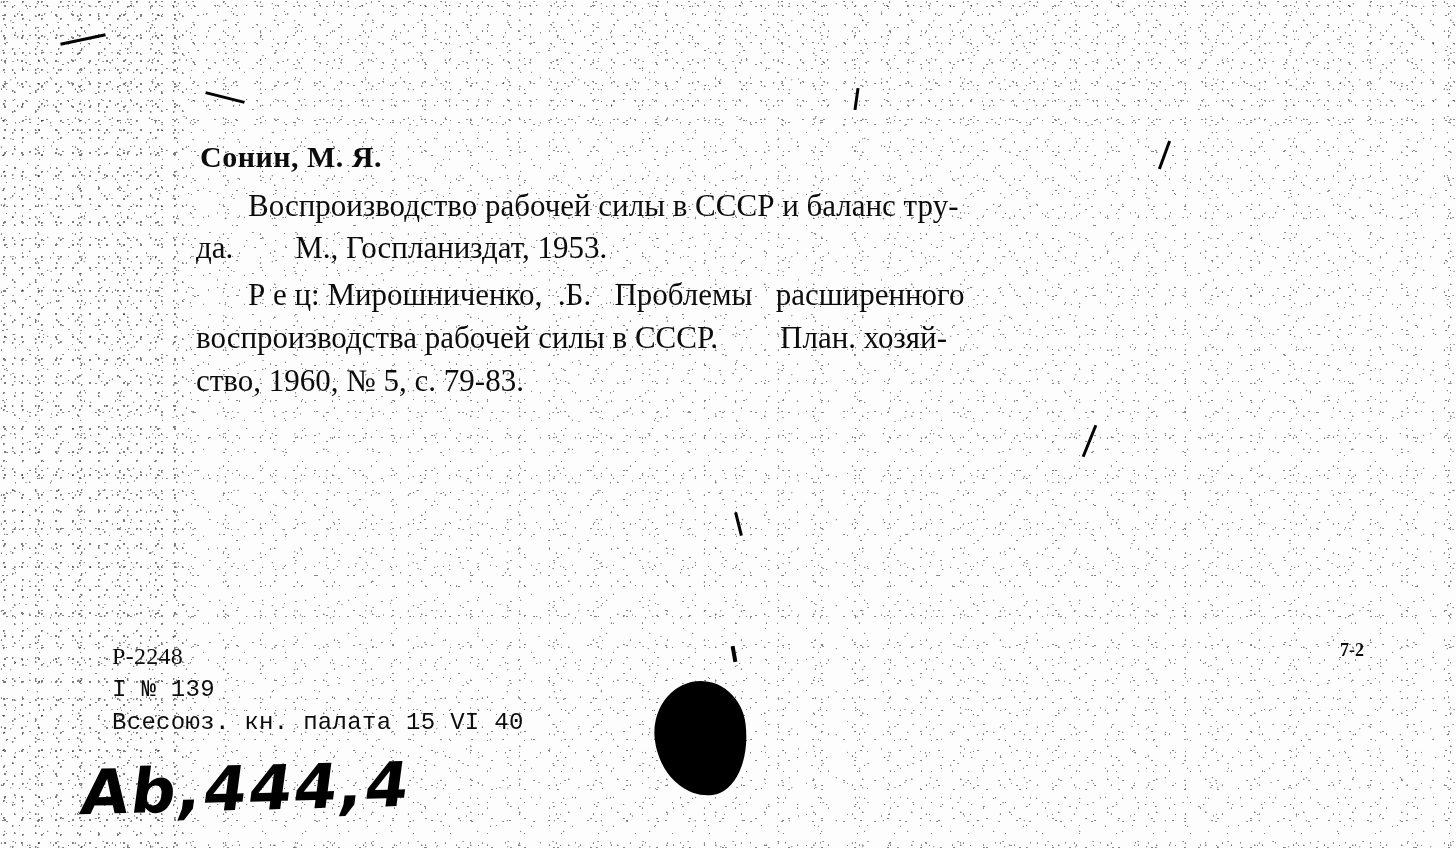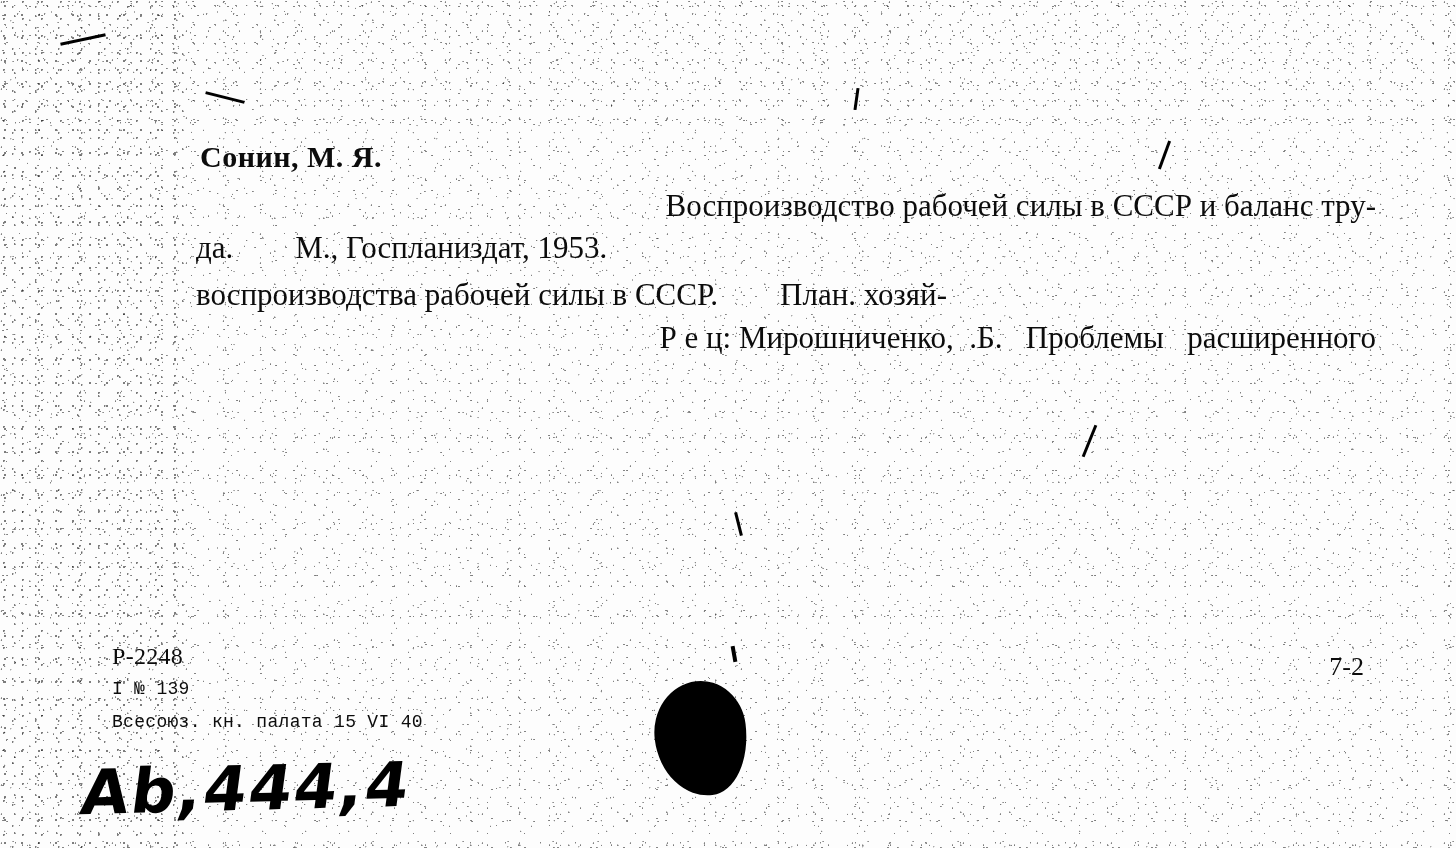--- a/index.html
+++ b/index.html
@@ -100,21 +100,21 @@
   }
   .title-block {
     position: absolute;
     left: 196px;
     top: 185px;
     width: 1180px;
     font-size: 31px;
     line-height: 42px;
   }
   .ln { white-space: pre; }
-  .ln-indent { padding-left: 52px; text-align: right; }
+  .ln-indent { padding-left: 52px; }
   .review-block {
     position: absolute;
     left: 196px;
     top: 273px;
     width: 1180px;
     font-size: 31px;
     line-height: 43px;
   }
 
   
@@ -122,30 +122,29 @@
     position: absolute;
     left: 112px;
     top: 640px;
     font-family: "Liberation Serif", serif;
     font-size: 24px;
     line-height: 33px;
     letter-spacing: .3px;
   }
   .foot-mono {
     font-family: "Liberation Mono", monospace;
-    font-size: 18px;
+    font-size: 24px;
   }
   .page-no {
     position: absolute;
     right: 92px;
     top: 640px;
-    font-size: 26px;
-    font-weight: normal;
+    font-size: 18px;
+    font-weight: bold;
     letter-spacing: 0px;
-    margin-top: 12px;
   }
 
   
   .blob {
     position: absolute;
     left: 655px;
     top: 681px;
     width: 92px;
     height: 115px;
     background: #000;
@@ -190,22 +189,23 @@
   <div class="text-area">
 
     <div class="author">Сонин, М. Я.</div>
 
     <div class="title-block">
       <div class="ln ln-indent">Воспроизводство рабочей силы в СССР и баланс тру-</div>
       <div class="ln">да.        М., Госпланиздат, 1953.</div>
     </div>
 
     <div class="review-block">
+      <div class="ln ln-indent">Р е ц: Мирошниченко,  .Б.   Проблемы   расширенного</div>
       <div class="ln">воспроизводства рабочей силы в СССР.        План. хозяй-</div>
-      <div class="ln ln-indent">Р е ц: Мирошниченко,  .Б.   Проблемы   расширенного</div>
+      <div class="ln">ство, 1960, № 5, с. 79-83.</div>
     </div>
 
   </div>
 
   <div class="footer">
     <div>Р-2248</div>
     <div class="foot-mono">I № 139</div>
     <div class="foot-mono">Всесоюз. кн. палата 15 VI 40</div>
   </div>
 

